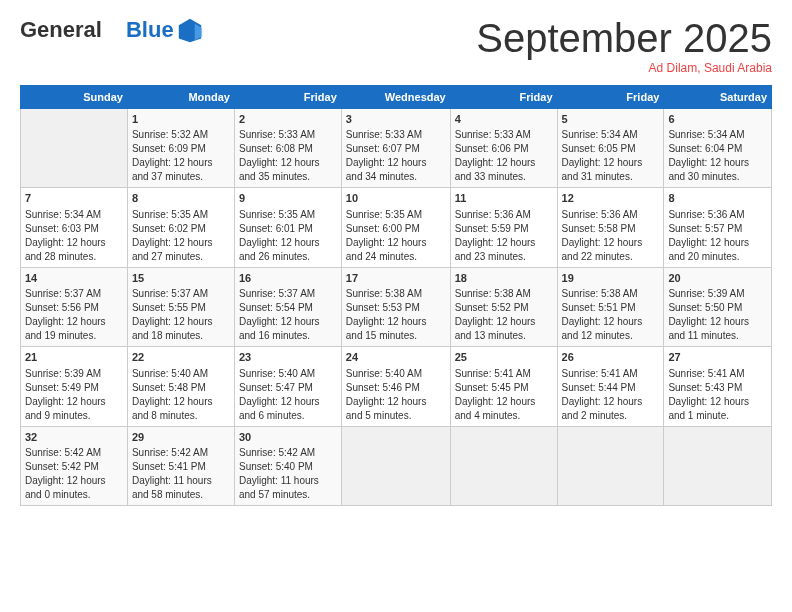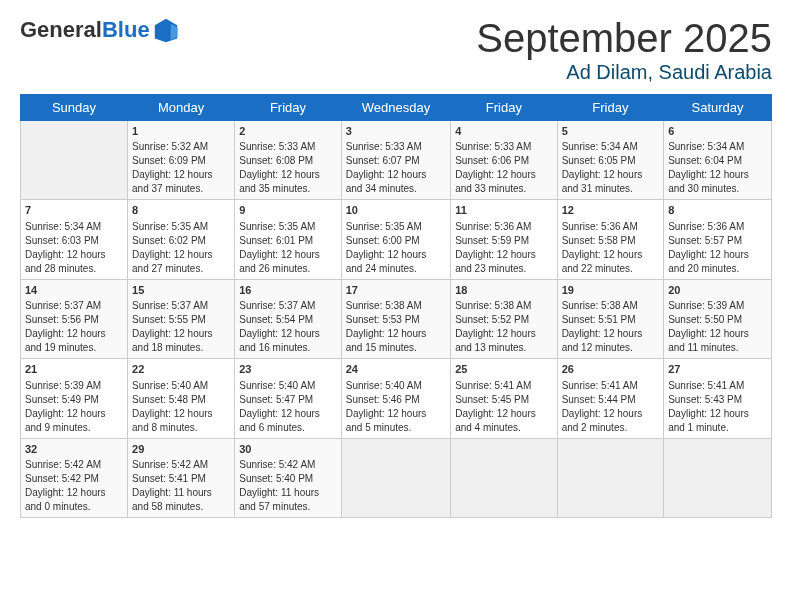--- a/index.html
+++ b/index.html
@@ -26,50 +26,50 @@
       align-items: flex-start;
     }
     .logo-text {
       display: flex;
       align-items: center;
       font-size: 22px;
       font-weight: bold;
       color: #333;
     }
     .logo-general { color: #333; text-align: right; }
-    .logo-blue { color: #1a6fc4; }
+    .logo-blue { color: #1a6fc4; margin-left: 24px; }
     .logo-icon {
       width: 28px;
       height: 28px;
       margin-left: 2px;
     }
     .title-block {
       text-align: right;
     }
     .month-title {
       font-size: 40px;
       color: #333;
       font-weight: normal;
     }
     .location {
-      font-size: 20px;
-      color: #0c4a6e;
+      font-size: 12px;
+      color: #ef4444;
     }
     table {
       width: 100%;
       border-collapse: collapse;
       font-size: 9.5px;
     }
     thead tr th {
       background-color: #1a6fc4;
       color: #fff;
       padding: 5px 4px;
-      text-align: center;
-      font-size: 13px;
-      font-weight: normal;
+      text-align: right;
+      font-size: 11px;
+      font-weight: bold;
       border: 1px solid #1a6fc4;
     }
     tbody tr td {
       border: 1px solid #ccc;
       vertical-align: top;
       padding: 3px 4px;
       width: 113px;
       min-height: 70px;
       color: #333;
       line-height: 1.4;

